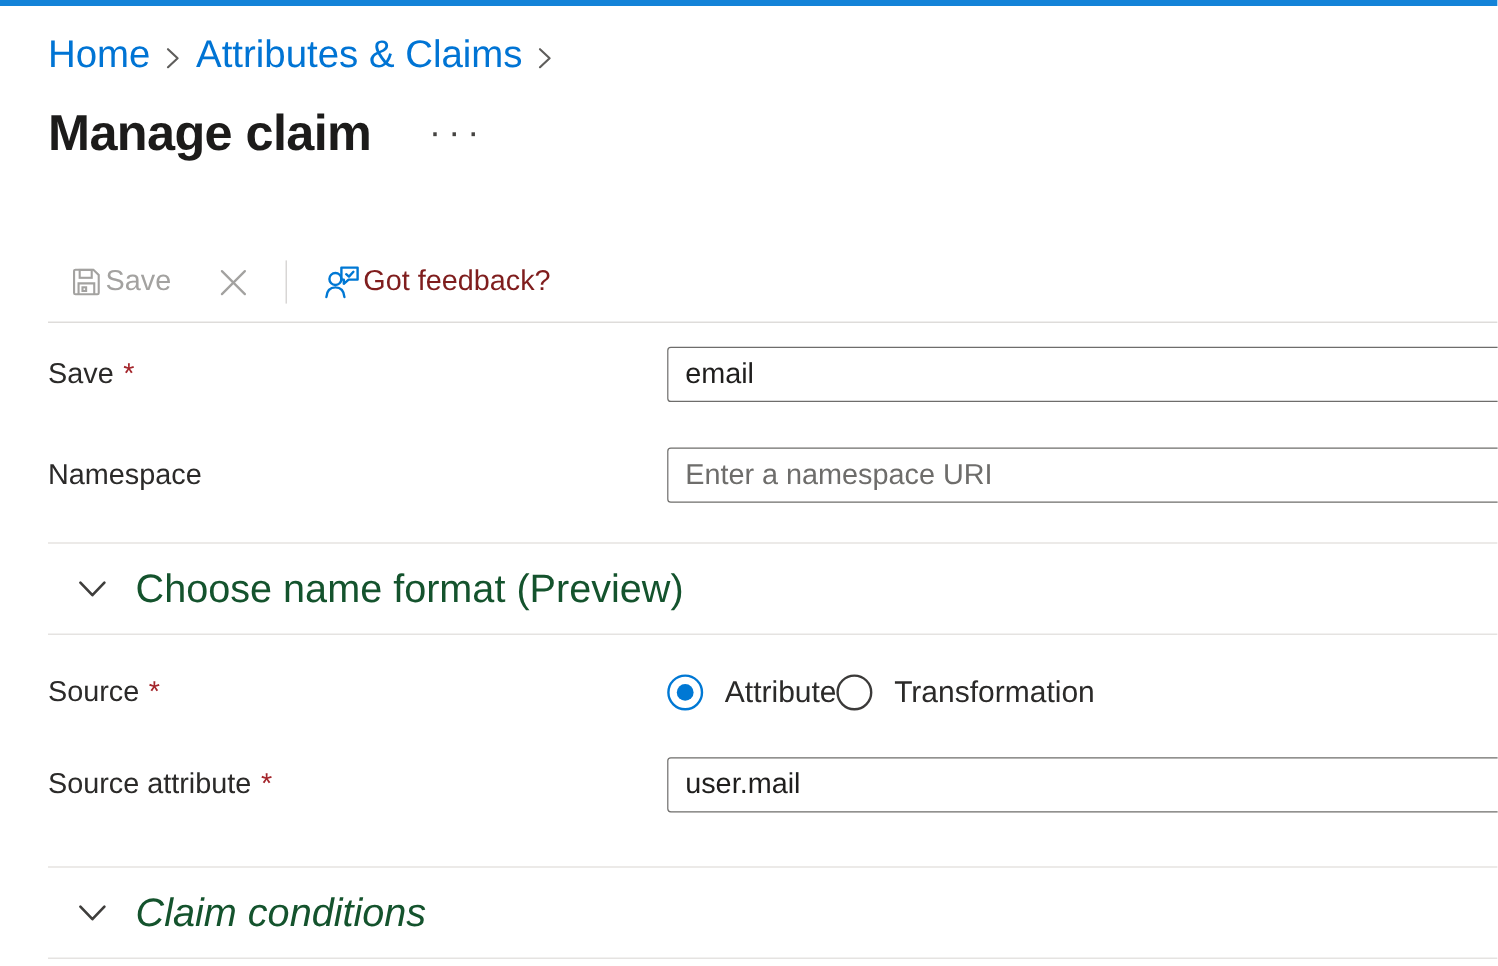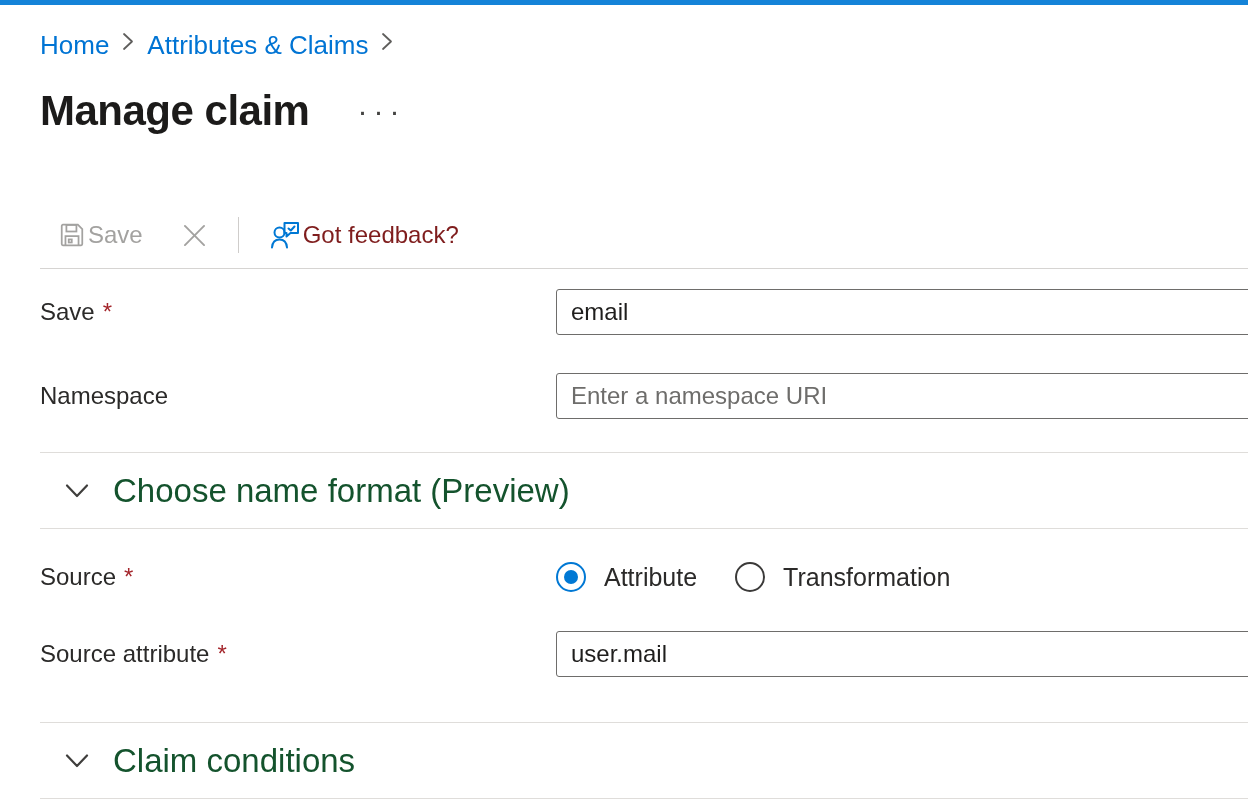--- a/index.html
+++ b/index.html
@@ -6,21 +6,21 @@
   body{
     width:1248px;height:805px;overflow:hidden;background:#ffffff;
     font-family:"Liberation Sans","DejaVu Sans",sans-serif;
     color:#2b2a29;
   }
   .page{position:relative;width:1248px;height:805px;overflow:hidden;}
   .accent-bar{height:5px;width:100%;background:#1483d8;}
   .main{padding-left:40px;}
 
   
-  .breadcrumb{margin-top:27px;display:flex;align-items:flex-start;font-size:26px;line-height:26px;}
+  .breadcrumb{margin-top:27px;display:flex;align-items:flex-end;font-size:32px;line-height:26px;}
   .crumb{color:#0074d4;text-decoration:none;cursor:pointer;}
   .crumb-sep{margin:0 13px;display:flex;align-items:center;}
 
   
   .title-row{margin-top:30px;display:flex;align-items:center;}
   .page-title{margin:0;font-size:42px;line-height:46px;font-weight:700;color:#1c1b1a;letter-spacing:-0.5px;}
   .more-dots{margin-left:48px;font-size:30px;letter-spacing:6px;color:#454442;line-height:30px;user-select:none;cursor:pointer;}
 
   
   .toolbar{margin-top:78px;height:46px;display:flex;align-items:center;padding-left:18px;}
@@ -43,21 +43,21 @@
     font-family:inherit;outline:none;background:#fff;
   }
   .text-input::placeholder{color:#6e6d6b;opacity:1;}
 
   
   .section-header{display:flex;align-items:center;padding-left:25px;cursor:pointer;}
   .section-header .chev{display:flex;align-items:center;margin-right:24px;}
   .section-label{font-size:33px;color:#14532d;}
 
   
-  .radio-group{display:flex;align-items:center;gap:38px;}
+  .radio-group{display:flex;align-items:center;}
   .radio-option{display:flex;align-items:center;gap:18px;cursor:pointer;font-size:25px;color:#2b2a29;}
   .radio-circle{width:26px;height:26px;border-radius:50%;border:2px solid #3b3a39;display:flex;align-items:center;justify-content:center;background:#fff;flex:0 0 auto;}
   .radio-option.selected .radio-circle{border-color:#0078d4;}
   .radio-dot{width:14px;height:14px;border-radius:50%;background:transparent;}
   .radio-option.selected .radio-dot{background:#0078d4;}
 
   svg{display:block;}
 </style>
 </head>
 <body>
@@ -177,21 +177,21 @@
 
     <div class="form-row" style="margin-top:31px;">
       <span class="form-label">
         <span>Source attribute</span><span class="req">*</span>
       </span>
       <input class="text-input" type="text" value="user.mail" style="">
     </div>
 
     <div class="divider" style="margin-top:45px;"></div>
 
-    <div class="section-header" style="height:75px;">
+    <div class="section-header" style="height:75px;font-style:italic;">
       <span class="chev">
         <svg width="24" height="16" viewBox="0 0 24 16">
             <polyline points="2,2.5 12,13 22,2.5" fill="none" stroke="#3f3e3c" stroke-width="2.2" stroke-linecap="round" stroke-linejoin="round"></polyline>
           </svg>
       </span>
       <span class="section-label">Claim conditions</span>
     </div>
 
     <div class="divider"></div>
 

